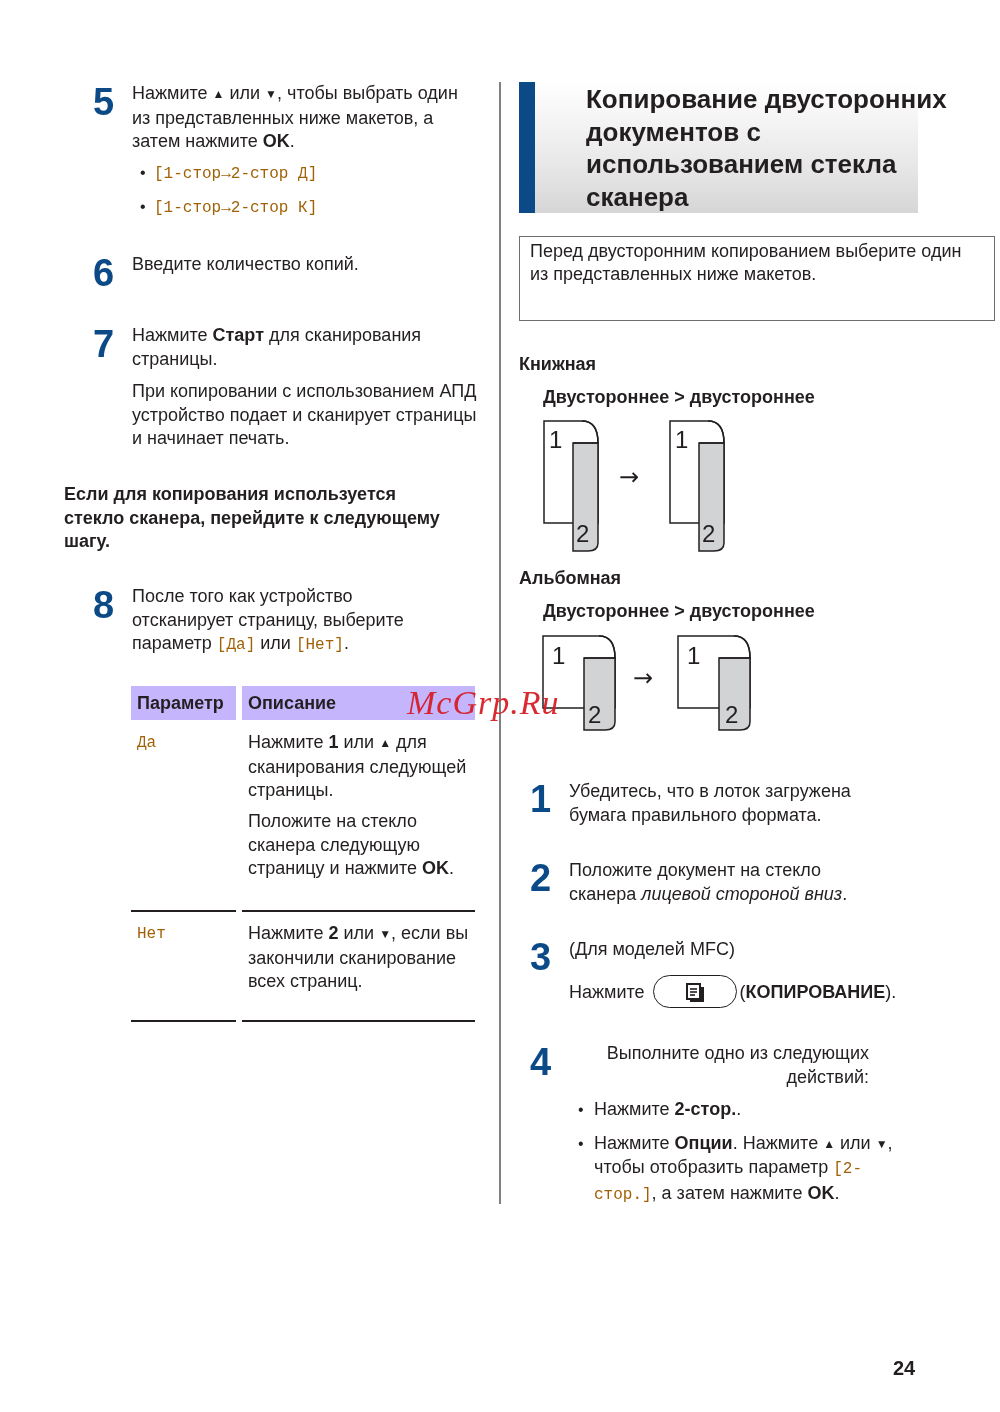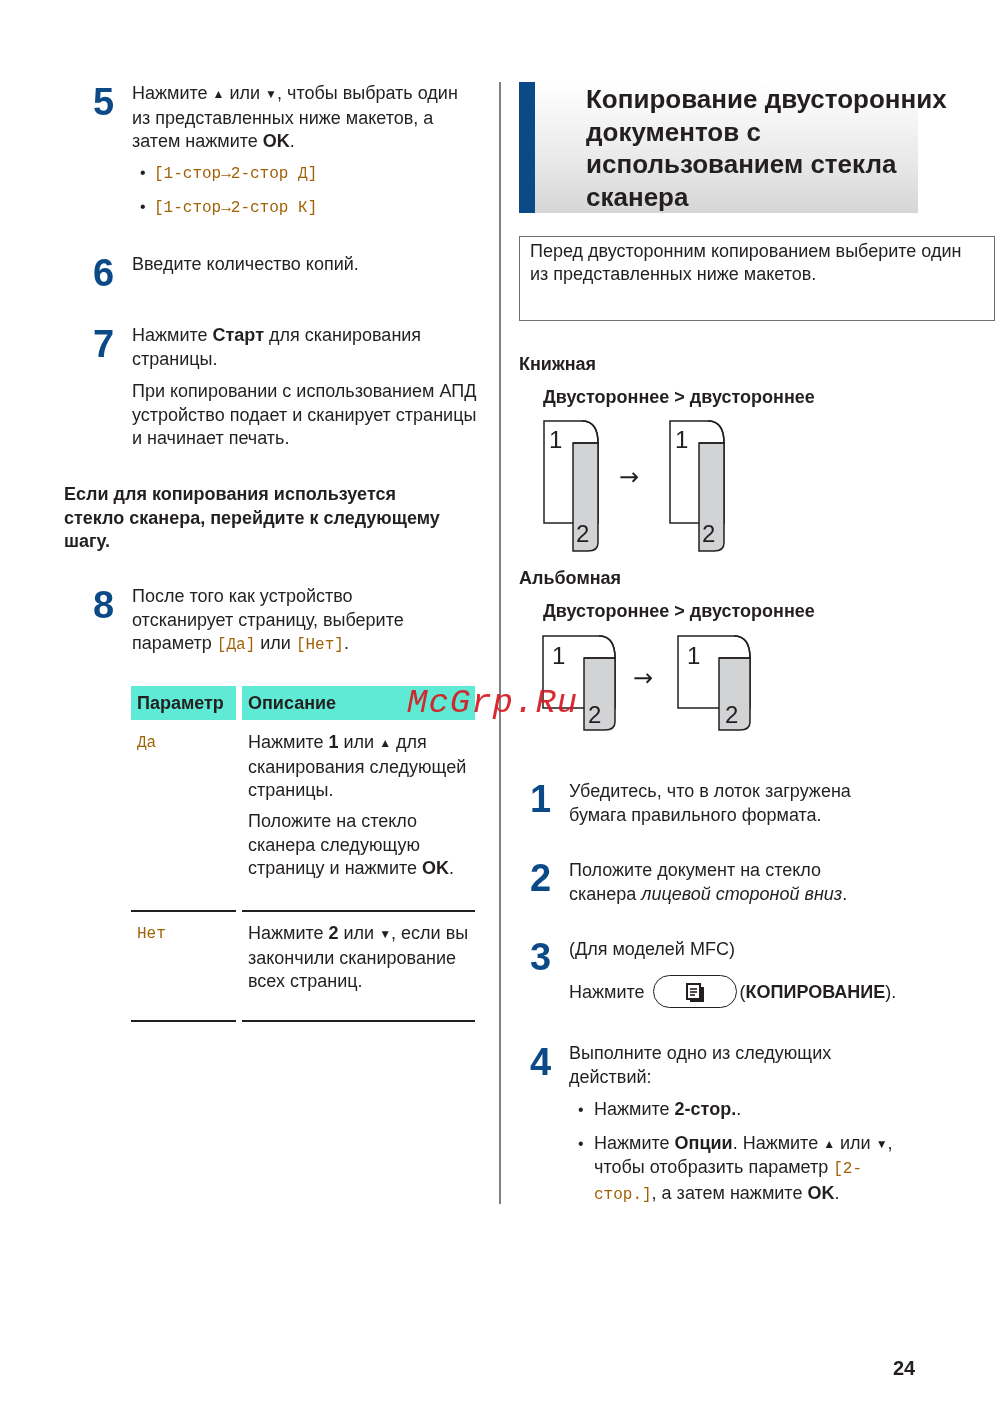--- a/index.html
+++ b/index.html
@@ -16,24 +16,24 @@
     .bullet-list li::before { content: "•"; position: absolute; left: 6px; top: 0; color: #231f20; font-size: 16px; }
     .tri { font-size: 12px; vertical-align: 1px; }
     .divider { position: absolute; left: 499px; top: 82px; width: 2px; height: 1122px; background: #808080; }
     
     .title-box { position: absolute; left: 519px; top: 82px; width: 399px; height: 131px; background: linear-gradient(to bottom, #ffffff 0%, #e9e9e9 60%, #d6d6d6 100%); }
     .title-bar { position: absolute; left: 0; top: 0; width: 16px; height: 131px; background: #0b4a86; }
     .title-text { position: absolute; left: 28px; top: 0; font-size: 26px; line-height: 32.5px; font-weight: bold; color: #231f20; margin-left: 39px; }
     .note-box { position: absolute; left: 519px; top: 236px; width: 476px; height: 85px; border: 1.5px solid #6d6e71; padding: 3px 10px; font-size: 18px; line-height: 23px; }
     
     .tbl { position: absolute; left: 131px; top: 686px; width: 344px; }
-    .th { position: absolute; top: 0; height: 34px; background: #5eead4; font-weight: bold; font-size: 18px; line-height: 34px; padding-left: 6px; }
+    .th { position: absolute; top: 0; height: 34px; background: #c4b5fd; font-weight: bold; font-size: 18px; line-height: 34px; padding-left: 6px; }
     .rule { position: absolute; height: 1.5px; background: #231f20; }
     
-    .watermark { position: absolute; left: 407px; top: 684px; font-family: Liberation Mono, monospace; font-style: italic; font-size: 34px; color: #d71920; letter-spacing: 1px; opacity: 0.92; }
+    .watermark { position: absolute; left: 407px; top: 684px; font-family: Liberation Serif, serif; font-style: italic; font-size: 34px; color: #d71920; letter-spacing: 1px; opacity: 0.92; }
     .copy-btn { display: inline-block; width: 84px; height: 33px; border: 1.8px solid #231f20; border-radius: 17px; vertical-align: middle; position: relative; margin: 0 3px; top: -2px; }
     .copy-btn svg { position: absolute; left: 31px; top: 6px; }
     .page-num { position: absolute; left: 893px; top: 1357px; font-size: 20px; font-weight: bold; }
   </style>
 </head>
 <body>
 
 <div class="stepnum" style="left:93px; top:83px;">5</div>
 <div class="abs txt" style="left:132px; top:82px; width:360px;">
   <span>Нажмите</span>
@@ -157,21 +157,21 @@
       <rect x="5" y="5" width="14" height="15" fill="#231f20"></rect>
       <rect x="2" y="2" width="13" height="15" fill="#fff" stroke="#231f20" stroke-width="2"></rect>
       <line x1="5" y1="7" x2="12" y2="7" stroke="#231f20" stroke-width="1.6"></line>
       <line x1="5" y1="10" x2="12" y2="10" stroke="#231f20" stroke-width="1.6"></line>
       <line x1="5" y1="13" x2="10" y2="13" stroke="#231f20" stroke-width="1.6"></line>
     </svg>
   </span><span>(</span><span class="b">КОПИРОВАНИЕ</span><span>).</span>
 </div>
 
 <div class="stepnum" style="left:530px; top:1043px;">4</div>
-<div class="abs txt" style="left:569px; top:1042px; width:300px;">Выполните одно из следующих действий:</div>
+<div class="abs txt" style="left:569px; top:1042px; width:300px;text-align:right;">Выполните одно из следующих действий:</div>
 <ul class="abs bullet-list txt" style="left:572px; top:1098px; width:345px;">
   <li>
     <span>Нажмите </span><span class="b">2-стор.</span><span>.</span>
   </li>
   <li>
     <span>Нажмите </span><span class="b">Опции</span><span>. Нажмите </span><span class="tri">▲</span><span> или </span><span class="tri">▼</span><span>, чтобы отобразить параметр </span><span class="mono">[2-стор.]</span><span>, а затем нажмите </span><span class="b">OK</span><span>.</span>
   </li>
 </ul>
 
 <div class="watermark">McGrp.Ru</div>

